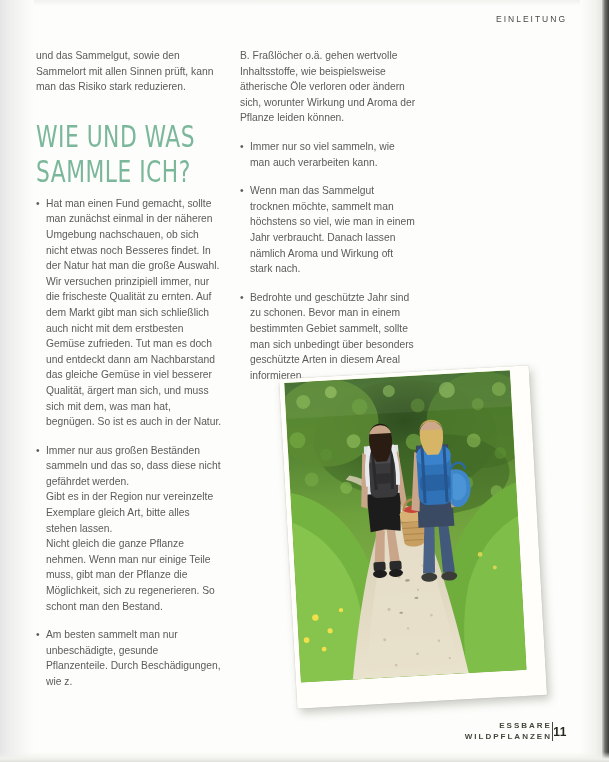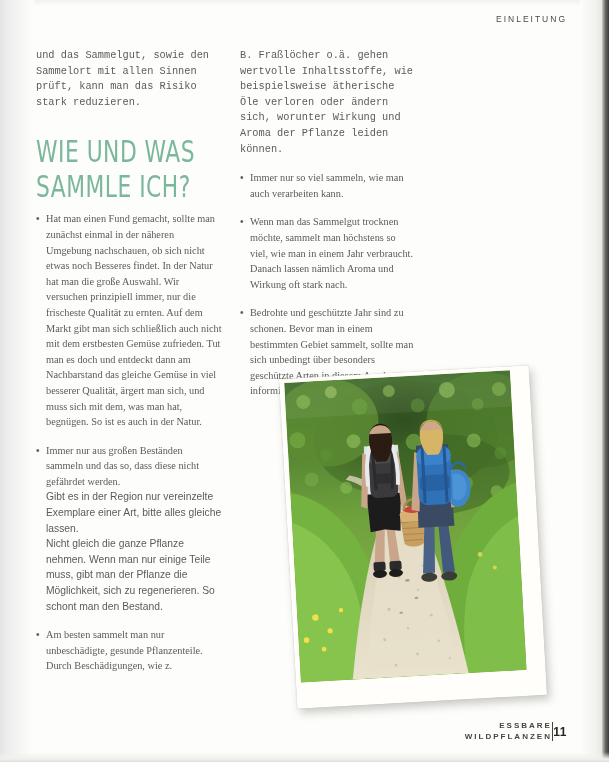--- a/index.html
+++ b/index.html
@@ -78,37 +78,36 @@
     font-size: 10.3px;
     line-height: 15.6px;
     color: #5b5b59;
   }
   .col-left  { left: 36px;  width: 186px; }
   .col-right { left: 240px; width: 176px; }
 
   .para {
     margin: 0 0 13px 0;
     text-align: left;
-    font-family: Liberation Mono, monospace;
   }
 
   .bullet {
     position: relative;
     margin: 0 0 13px 0;
     padding-left: 10px;
   }
   .bullet .dot {
     position: absolute;
     left: 0;
     top: 0;
     font-size: 10.3px;
     line-height: 15.6px;
     color: #5b5b59;
   }
-  .bullet .btext { display: block; font-family: Liberation Serif, serif; }
+  .bullet .btext { display: block; }
   .bullet .sub   { display: block; }
 
   
   .heading {
     margin: 24px 0 19px 0;
     color: #7bb79b;
     font-family: "DejaVu Sans Condensed", "Liberation Sans Narrow", "Liberation Sans", sans-serif;
     font-size: 25px;
     line-height: 29px;
     letter-spacing: 0.5px;
@@ -195,21 +194,21 @@
 
 
     <div class="bullet">
       <span class="dot">•</span>
       <span class="btext">Hat man einen Fund gemacht, sollte man zunächst einmal in der näheren Umgebung nachschauen, ob sich nicht etwas noch Besseres findet. In der Natur hat man die große Auswahl. Wir versuchen prinzipiell immer, nur die frischeste Qualität zu ernten. Auf dem Markt gibt man sich schließlich auch nicht mit dem erstbesten Gemüse zufrieden. Tut man es doch und entdeckt dann am Nachbarstand das gleiche Gemüse in viel besserer Qualität, ärgert man sich, und muss sich mit dem, was man hat, begnügen. So ist es auch in der Natur.</span>
     </div>
 
     <div class="bullet">
       <span class="dot">•</span>
       <span class="btext">Immer nur aus großen Beständen sammeln und das so, dass diese nicht gefährdet werden.</span>
-      <span class="sub">Gibt es in der Region nur vereinzelte Exemplare einer Art, bitte alles gleiche lassen.</span>
+      <span class="sub">Gibt es in der Region nur vereinzelte Exemplare gleich Art, bitte alles stehen lassen.</span>
       <span class="sub">Nicht gleich die ganze Pflanze nehmen. Wenn man nur einige Teile muss, gibt man der Pflanze die Möglichkeit, sich zu regenerieren. So schont man den Bestand.</span>
     </div>
 
     <div class="bullet">
       <span class="dot">•</span>
       <span class="btext">Am besten sammelt man nur unbeschädigte, gesunde Pflanzenteile. Durch Beschädigungen, wie z.</span>
     </div>
 
   </div>
 

